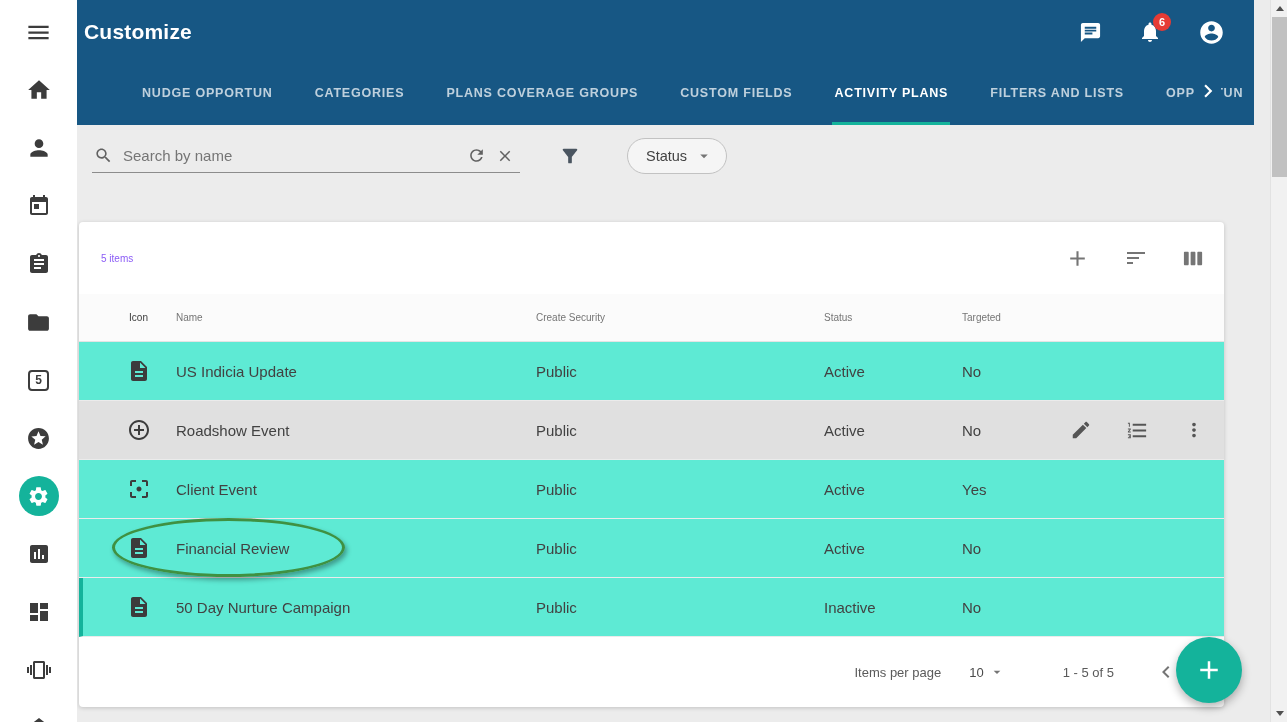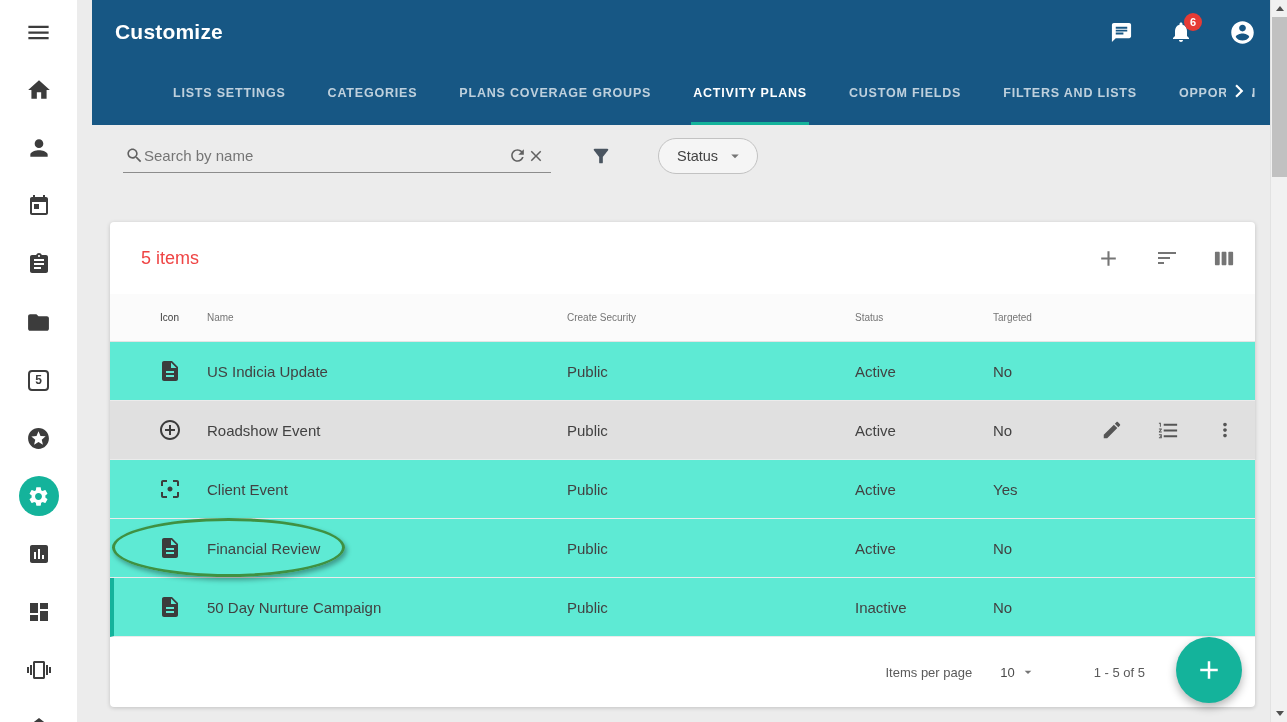--- a/index.html
+++ b/index.html
@@ -12,54 +12,54 @@
 
   
   .sidebar { position:absolute; left:0; top:0; width:77px; height:722px; background:#fff; z-index:3;
              display:flex; flex-direction:column; align-items:center; padding-top:12px; }
   .sb-item { width:40px; height:40px; margin-bottom:18px; display:flex; align-items:center; justify-content:center; color:#3c3c3c; flex:0 0 auto; }
   .sb-item.active { background:var(--accent-teal,#14b39b); border-radius:50%; color:#fff; }
   .five-box { width:21px; height:21px; border:2px solid #3c3c3c; border-radius:4px; font-size:12px; font-weight:bold;
               display:flex; align-items:center; justify-content:center; color:#3c3c3c; }
 
   
-  .main { position:absolute; left:92px; top:0; width:1193px; height:722px; display:flex; flex-direction:column; }
+  .main { position:absolute; left:61px; top:0; width:1193px; height:722px; display:flex; flex-direction:column; }
   .topbar { height:125px; background:var(--header-blue,#175784); color:#fff; flex:0 0 auto; }
   .topbar-row1 { height:64px; display:flex; align-items:center; padding:0 29px 0 23px; }
   .page-title { font-size:21px; font-weight:bold; letter-spacing:.2px; }
   .topbar-spacer { flex:1; }
   .topbar-icons { display:flex; align-items:center; gap:36px; }
   .icon-btn { background:none; border:none; color:#fff; position:relative; display:flex; align-items:center; justify-content:center; }
   .badge { position:absolute; top:-7px; right:-9px; min-width:18px; height:18px; border-radius:50%;
            background:var(--badge-red,#e63b35); color:#fff; font-size:11px; font-weight:bold;
            display:flex; align-items:center; justify-content:center; }
   .tabs { height:61px; display:flex; align-items:stretch; gap:38px; padding-left:79px; position:relative; overflow:hidden; }
   .tab { display:flex; align-items:center; font-size:12.5px; font-weight:bold; letter-spacing:.8px;
          color:rgba(255,255,255,.72); border-bottom:3px solid transparent; padding:0 2px; white-space:nowrap; }
   .tab.active { color:#fff; border-bottom-color:var(--accent-teal,#14b39b); }
   .tabs-chevron { position:absolute; right:33px; top:14px; color:#fff; background:var(--header-blue,#175784); }
 
   
   .content { flex:1; background:#ececec; position:relative; }
   .search-row { height:62px; display:flex; align-items:center; padding-left:31px; }
-  .search-box { width:428px; display:flex; align-items:center; border-bottom:1px solid #8c8c8c; padding:7px 6px 7px 2px; }
+  .search-box { width:428px; display:flex; align-items:center; gap:10px; border-bottom:1px solid #8c8c8c; padding:7px 6px 7px 2px; }
   .search-box input { flex:1; border:none; outline:none; background:transparent; font-size:15px; color:#424242;
                       font-family:"Liberation Sans",sans-serif; }
   .search-box input::placeholder { color:#757575; }
   .muted-icon { color:#616161; }
   .funnel { margin-left:39px; color:#4a5560; }
   .chip { margin-left:46px; height:36px; display:flex; align-items:center; gap:8px; padding:0 13px 0 18px;
           border:1px solid #c2c2c2; border-radius:18px; background:#f5f5f5; font-size:14.5px; color:#424242; }
   .chip .caret { color:#757575; }
 
   
   .card { width:1145px; height:485px; margin:35px 30px 0 18px; background:#fff; border-radius:4px;
           box-shadow:0 1px 4px rgba(0,0,0,.18); overflow:hidden; position:relative; }
   .card-header { height:72px; display:flex; align-items:center; padding:0 19px 0 22px; }
-  .items-count { font-size:18px; color:#ef4444;margin-left:9px; }
+  .items-count { font-size:10px; color:#8b5cf6; }
   .card-header .spacer { flex:1; }
   .card-actions { display:flex; gap:34px; color:#757575; }
 
   .grid { display:grid; grid-template-columns:75px 360px 288px 138px 100px 1fr; align-items:center; padding-left:22px; }
   .thead { height:48px; font-size:10px; color:#757575; background:#fbfbfb; border-bottom:1px solid #e4e4e4; }
   .trow { height:59px; font-size:15px; color:#424242; border-bottom:1px solid #ebebeb; background:#5eead4; }
   .trow.highlight { background:var(--row-highlight,#e0e0e0); }
   .trow.active-indicator { border-left:4px solid var(--accent-teal,#14b39b); padding-left:18px; }
   .icon-cell { display:flex; justify-content:center; color:#3c3c3c; }
   .actions-cell { display:flex; justify-content:flex-end; gap:34px; padding-right:19px; color:#555; }
@@ -176,25 +176,25 @@
             <span class="badge" data-interactable="false">6</span>
           </button>
           <button class="icon-btn" data-interactable="true">
             <svg data-interactable="false" width="27" height="27" viewBox="0 0 24 24" fill="currentColor">
                 <path d="M12 2C6.48 2 2 6.48 2 12s4.48 10 10 10 10-4.48 10-10S17.52 2 12 2zm0 3c1.66 0 3 1.34 3 3s-1.34 3-3 3-3-1.34-3-3 1.34-3 3-3zm0 14.2c-2.5 0-4.71-1.28-6-3.22.03-1.99 4-3.08 6-3.08 1.99 0 5.97 1.09 6 3.08-1.29 1.94-3.5 3.22-6 3.22z"></path>
               </svg>
           </button>
         </div>
       </div>
       <nav class="tabs" data-interactable="false">
-        <div class="tab" data-interactable="true">LISTS SETTINGS</div>
+        <div class="tab" data-interactable="true">NUDGE OPPORTUN</div>
         <div class="tab" data-interactable="true">CATEGORIES</div>
         <div class="tab" data-interactable="true">PLANS COVERAGE GROUPS</div>
+        <div class="tab" data-interactable="true">CUSTOM FIELDS</div>
         <div class="tab active" data-interactable="true">ACTIVITY PLANS</div>
-        <div class="tab" data-interactable="true">CUSTOM FIELDS</div>
         <div class="tab" data-interactable="true">FILTERS AND LISTS</div>
         <div class="tab" data-interactable="true">OPPORTUN</div>
         <button class="icon-btn tabs-chevron" data-interactable="true">
           <svg data-interactable="false" width="26" height="26" viewBox="0 0 24 24" fill="currentColor">
               <path d="M10 6L8.59 7.41 13.17 12l-4.58 4.59L10 18l6-6z"></path>
             </svg>
         </button>
       </nav>
     </header>
 

